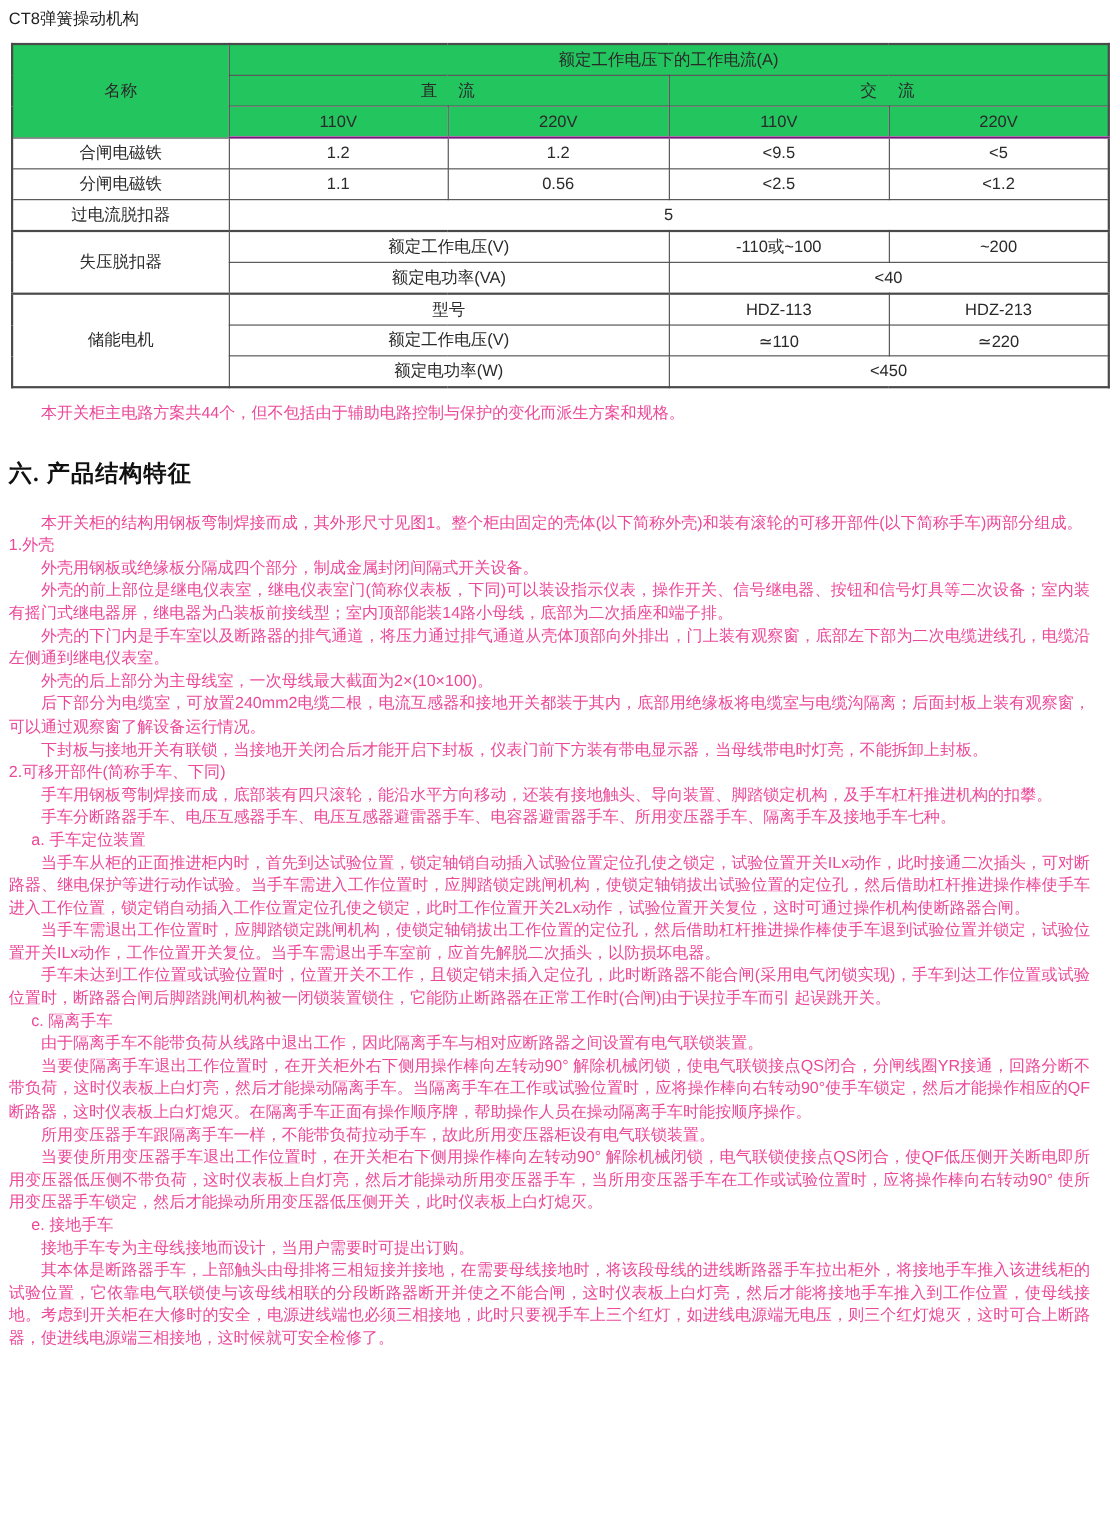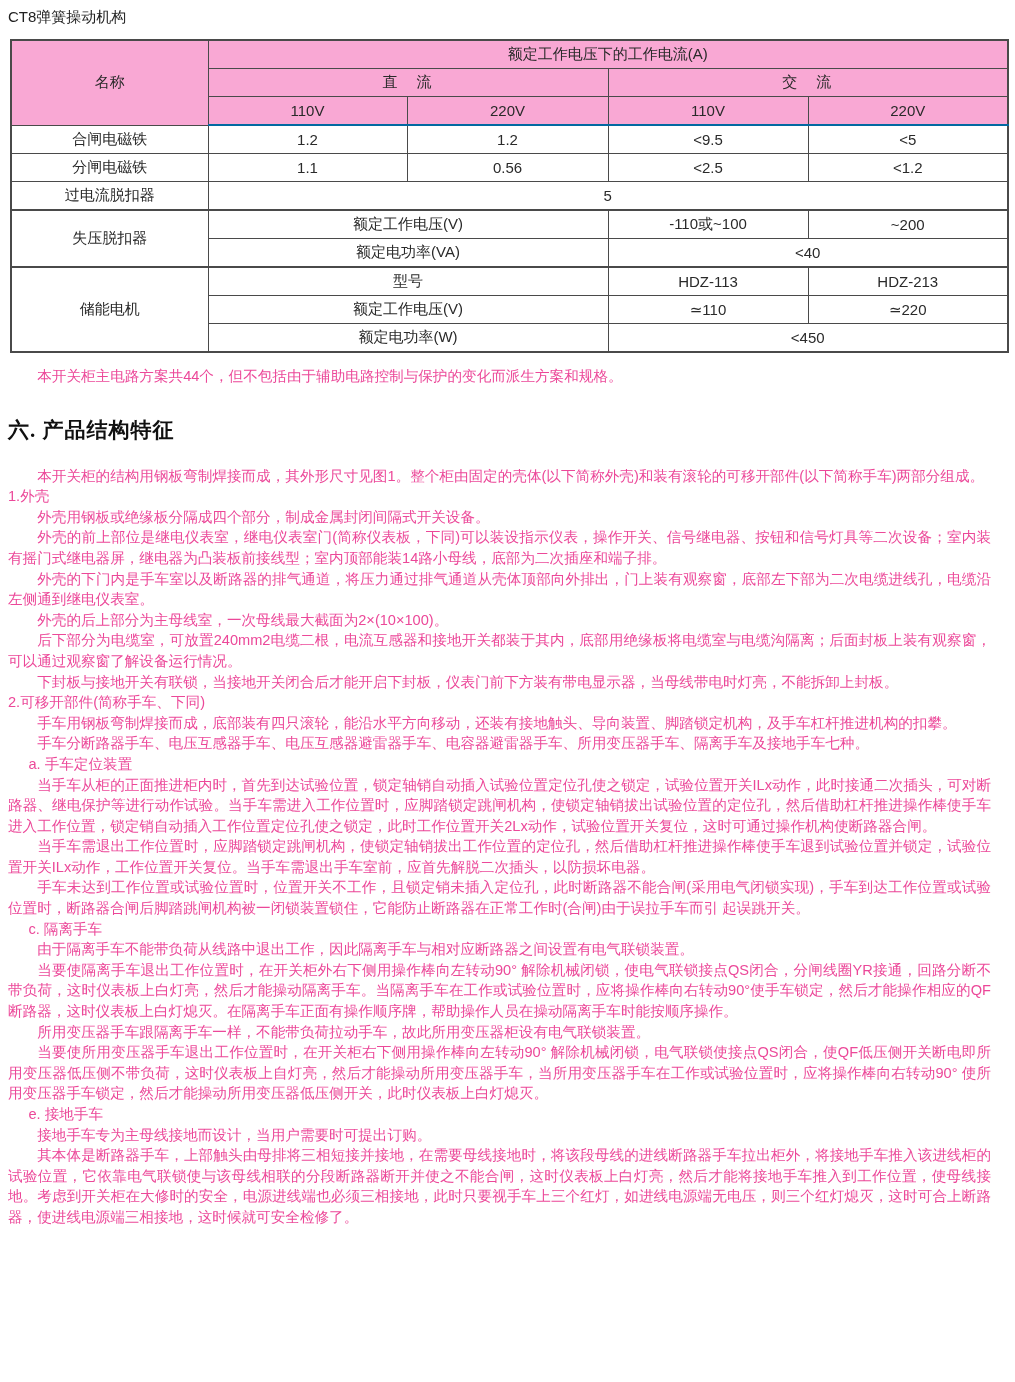--- a/index.html
+++ b/index.html
@@ -36,22 +36,22 @@
     text-align: center;
     vertical-align: middle;
     font-size: 15px;
     font-weight: normal;
     height: 27px;
     padding: 0 4px;
     color: #2a2a2a;
     overflow: hidden;
     white-space: nowrap;
   }
-  .spec-table thead th { background: #f9a8d4; }
-  .spec-table tr.hdr-last th { border-bottom: 2px solid #0369a1; }
+  .spec-table thead th { background: #22c55e; }
+  .spec-table tr.hdr-last th { border-bottom: 2px solid #701a75; }
   .spec-table tr.sep td, .spec-table td.sep-cell { border-bottom: 2px solid #4a4a4a; }
   .group-spaced { letter-spacing: 2px; }
   h2.section-heading {
     font-size: 21px;
     font-weight: bold;
     color: #101010;
     margin: 19px 0 0 0;
     letter-spacing: 1px;
   }
   .section-body { margin-top: 13px; }

